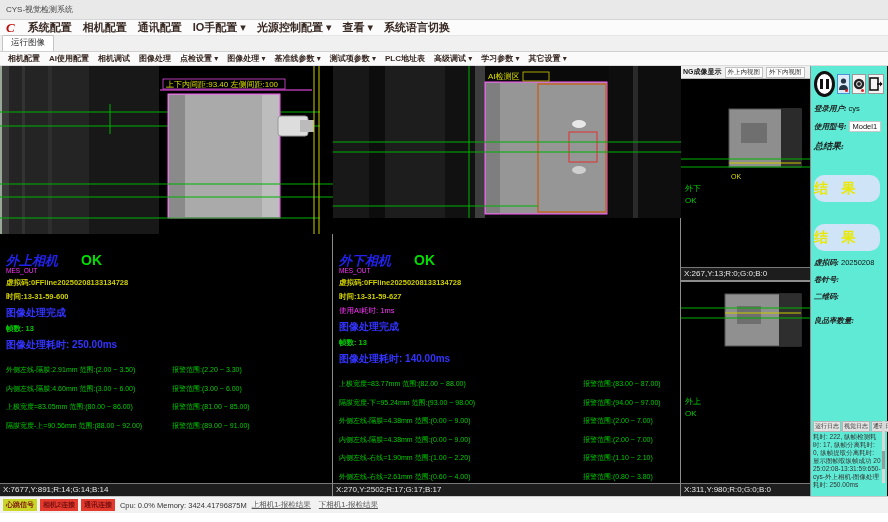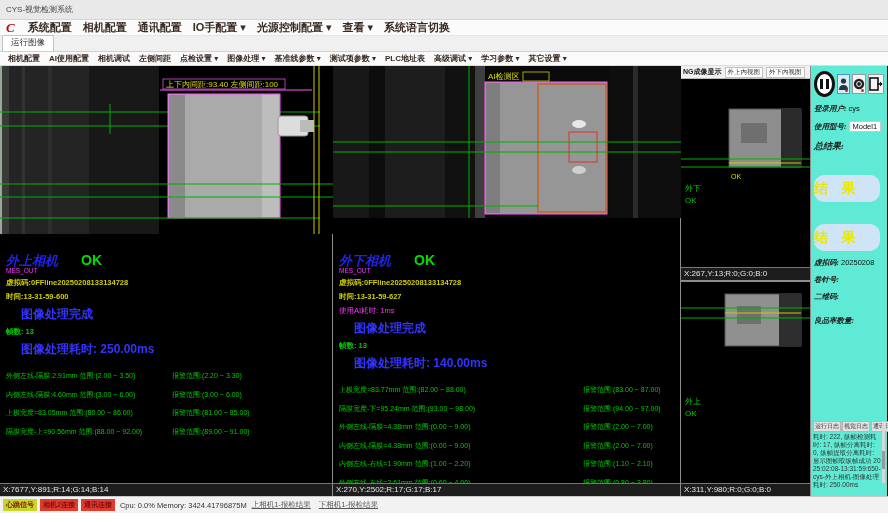--- a/index.html
+++ b/index.html
@@ -26,21 +26,21 @@
   .small-view.top { border-bottom:2px solid #8c8c8c; }
 
   .coordbar { position:absolute; left:0; right:0; bottom:0; height:13px; background:#1d1d1d; border-top:1px solid #777; color:#e6e6e6; font-size:8px; line-height:12px; padding-left:3px; white-space:nowrap; }
 
   .info { position:absolute; left:6px; right:3px; top:186px; }
   .cam-head { display:flex; align-items:baseline; gap:23px; }
   .cam-name { color:#2222ee; font-size:13px; font-weight:bold; font-style:italic; font-family:"Liberation Serif",serif; }
   .cam-ok { color:#00dd00; font-size:14px; font-weight:bold; }
   .mes { color:#ff33ff; font-size:6.5px; margin-top:-3px; }
   .yline { color:#cfcf00; font-size:7.5px; font-weight:bold; margin-top:4px; white-space:nowrap; }
-  .bline { color:#3333ff; font-size:12px; font-weight:bold; margin-top:4px;margin-left:15px; }
+  .bline { color:#3333ff; font-size:10px; font-weight:bold; margin-top:4px; }
   .gline { color:#00cc00; font-size:7.5px; font-weight:bold; margin-top:4px; }
   .mline { color:#ff33ff; font-size:7.5px; margin-top:4px; }
 
   .meas { margin-top:9px; }
   .meas-row { display:flex; height:18.5px; align-items:center; color:#00cc00; font-size:7px; white-space:nowrap; }
   .view-left .meas-text { width:166px; }
   .view-mid  .meas-text { width:244px; }
 
   
   .ng-header { height:13px; background:#f0f0f0; border-bottom:1px solid #bbb; display:flex; align-items:center; gap:3px; padding:0 2px; }
@@ -98,21 +98,21 @@
 
   <div class="tabstrip">
     <span class="doc-tab">运行图像</span>
   </div>
 
   <div class="toolbar">
 
   <span class="tool-item">相机配置</span>
       <span class="tool-item">AI使用配置</span>
       <span class="tool-item">相机调试</span>
-      <span class="tool-item">左侧间距</span>
+      <span class="tool-item">图像处理</span>
       <span class="tool-item">点检设置 ▾</span>
       <span class="tool-item">图像处理 ▾</span>
       <span class="tool-item">基准线参数 ▾</span>
       <span class="tool-item">测试项参数 ▾</span>
       <span class="tool-item">PLC地址表</span>
       <span class="tool-item">高级调试 ▾</span>
       <span class="tool-item">学习参数 ▾</span>
       <span class="tool-item">其它设置 ▾</span>
     </div>
 

